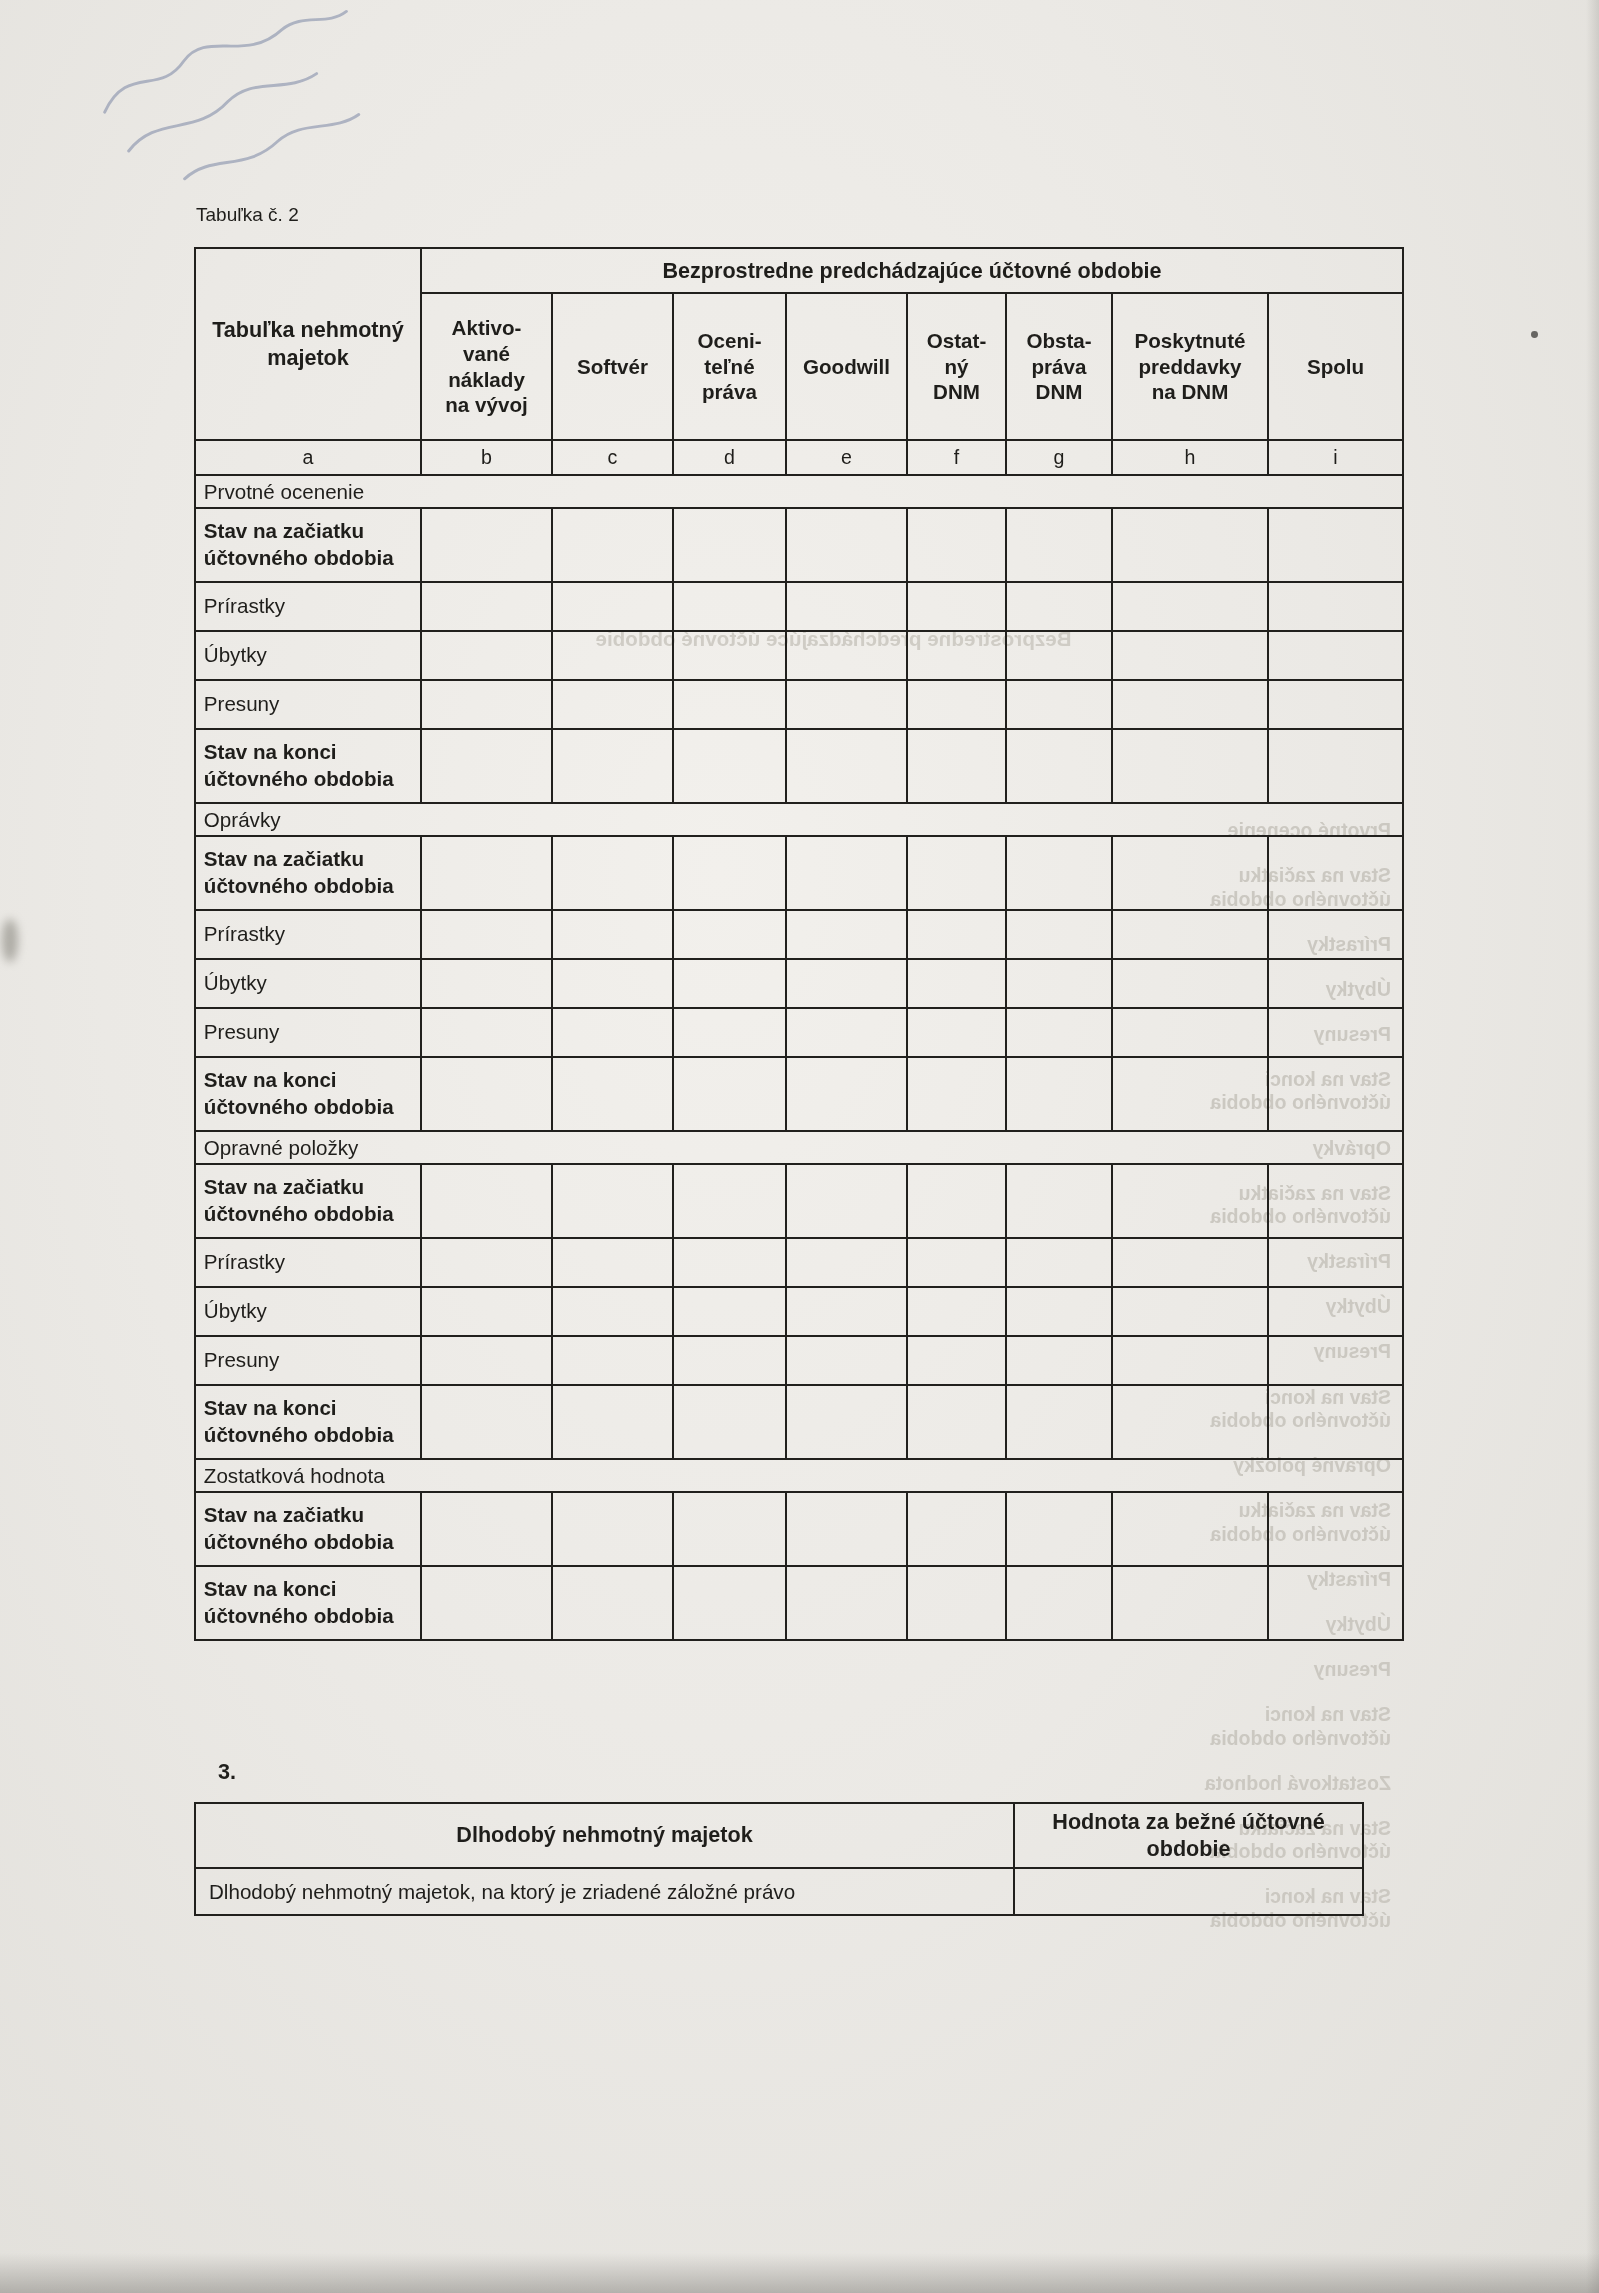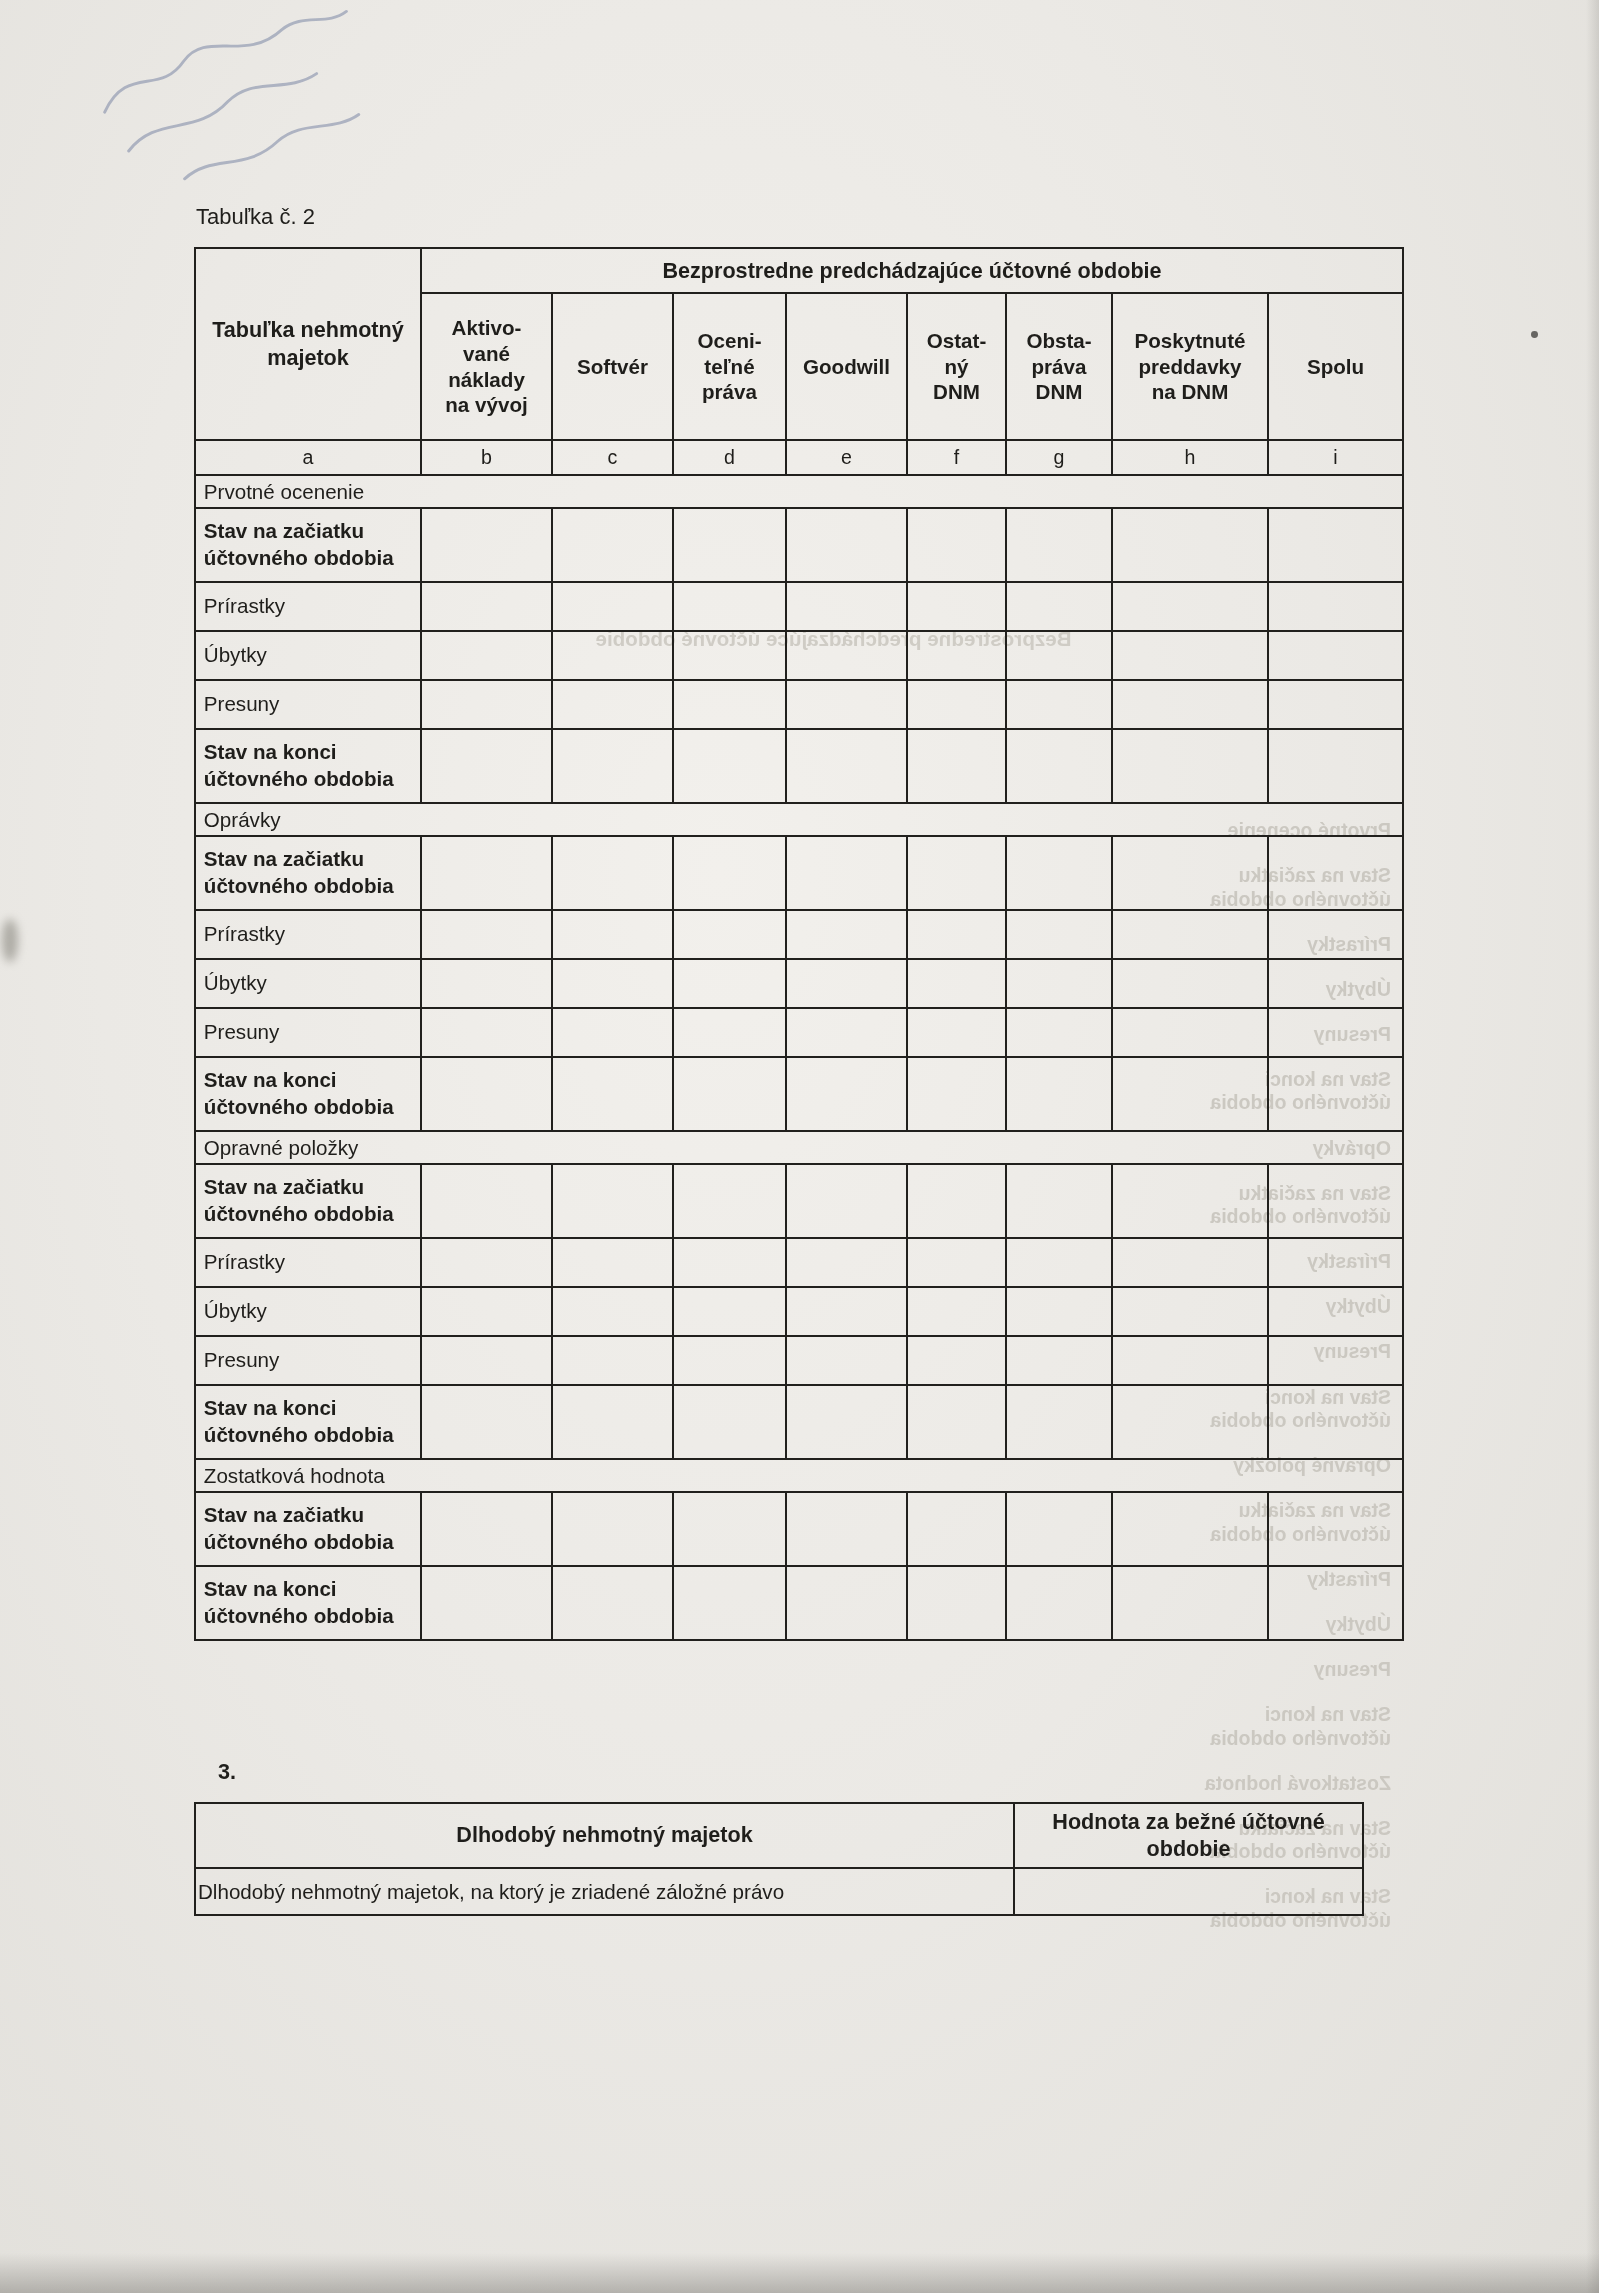--- a/index.html
+++ b/index.html
@@ -40,21 +40,21 @@
   }
   .gline { line-height:23.5px; }
   .ghost-header {
     position:absolute; left:412px; top:627px; width:843px;
     transform:scaleX(-1);
     color:#cfccc5; font-weight:bold; font-size:20.6px; text-align:center;
     filter:blur(0.6px); pointer-events:none;
   }
 
   
-  .table-label { position:absolute; left:196px; top:204px; font-size:22px; }
+  .table-label { position:absolute; left:196px; top:204px; font-size:19px; }
 
   table { border-collapse:collapse; position:absolute; table-layout:fixed; }
 
   table.main { left:194px; top:247px; width:1208px; border:2.9px solid #21201d; }
   .main th, .main td { border:2px solid #21201d; }
   th.period   { font-size:21.6px; font-weight:bold; text-align:center; height:45px; }
   th.rowhead  { font-size:21.6px; font-weight:bold; text-align:center; white-space:pre-line; vertical-align:middle; line-height:1.3; }
   th.colh     { font-size:20.6px; font-weight:bold; text-align:center; white-space:pre-line; vertical-align:middle; line-height:1.25; height:147px; padding:3.9px 2px; }
   tr.letters td { height:35px; text-align:center; font-size:19.6px; font-weight:normal; }
   td.lbl      { font-size:20.6px; padding:2.9px 5.9px 2.9px 7.8px; white-space:pre-line; line-height:1.3; vertical-align:middle; }
@@ -63,21 +63,21 @@
   tr.r2 { height:74px; }
   tr.r2 td.lbl { font-weight:bold; }
 
   .sec3 { position:absolute; left:218px; top:1759px; width:1166px; font-size:21.6px; font-weight:bold; display:flex; gap:17.6px; }
 
   table.t2 { left:194px; top:1802px; width:1168px; border:2.9px solid #21201d; }
   .t2 th, .t2 td { border:2px solid #21201d; }
   .t2 th { font-weight:bold; font-size:21.6px; text-align:center; vertical-align:middle; white-space:pre-line; line-height:1.25; }
   .t2 tr.h { height:65px; }
   .t2 tr.d { height:47px; }
-  .t2 td.l { font-size:20.6px; padding-left:2px; vertical-align:middle; }
+  .t2 td.l { font-size:20.6px; padding-left:13px; vertical-align:middle; }
 </style>
 </head>
 <body>
 
 <div class="page">
 
   <div class="ghost-header">Bezprostredne predchádzajúce účtovné obdobie</div>
   <div class="ghost-col"><div class="gline">Prvotné ocenenie</div><div class="gline">Stav na začiatku
 účtovného obdobia</div><div class="gline">Prírastky</div><div class="gline">Úbytky</div><div class="gline">Presuny</div><div class="gline">Stav na konci
 účtovného obdobia</div><div class="gline">Oprávky</div><div class="gline">Stav na začiatku

